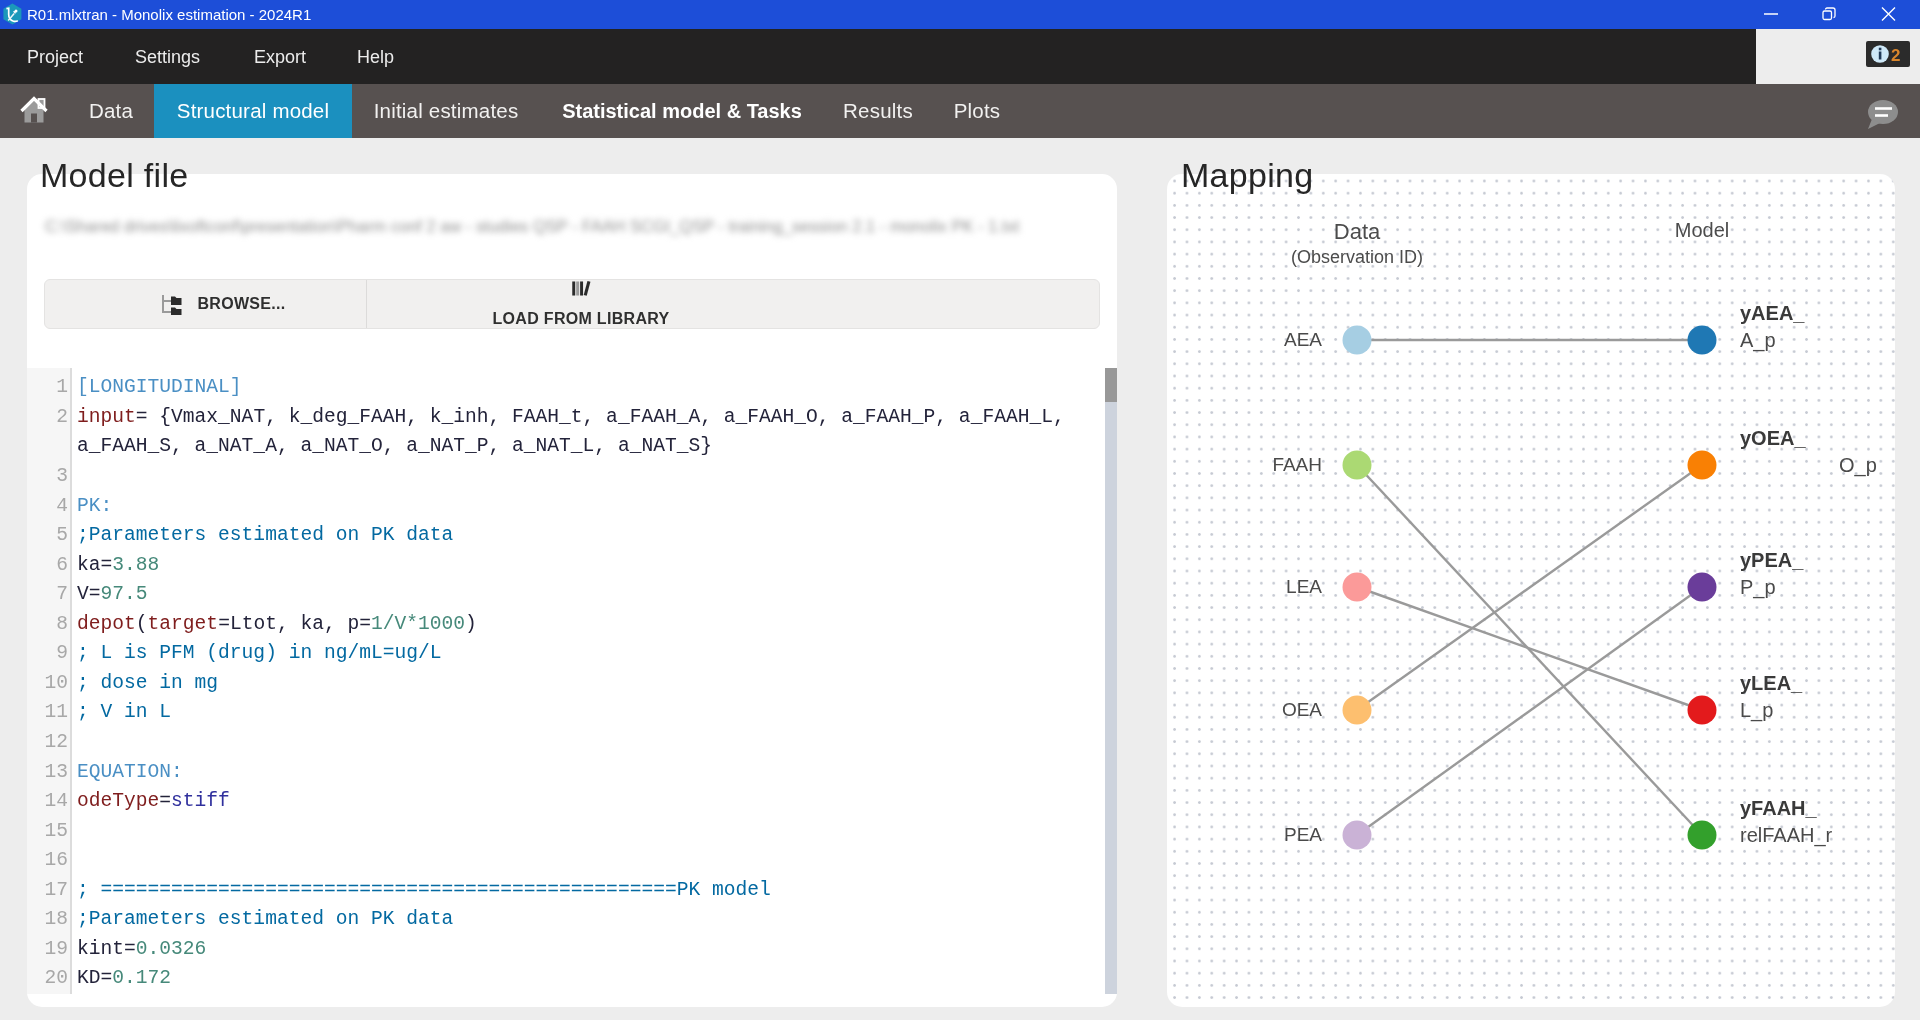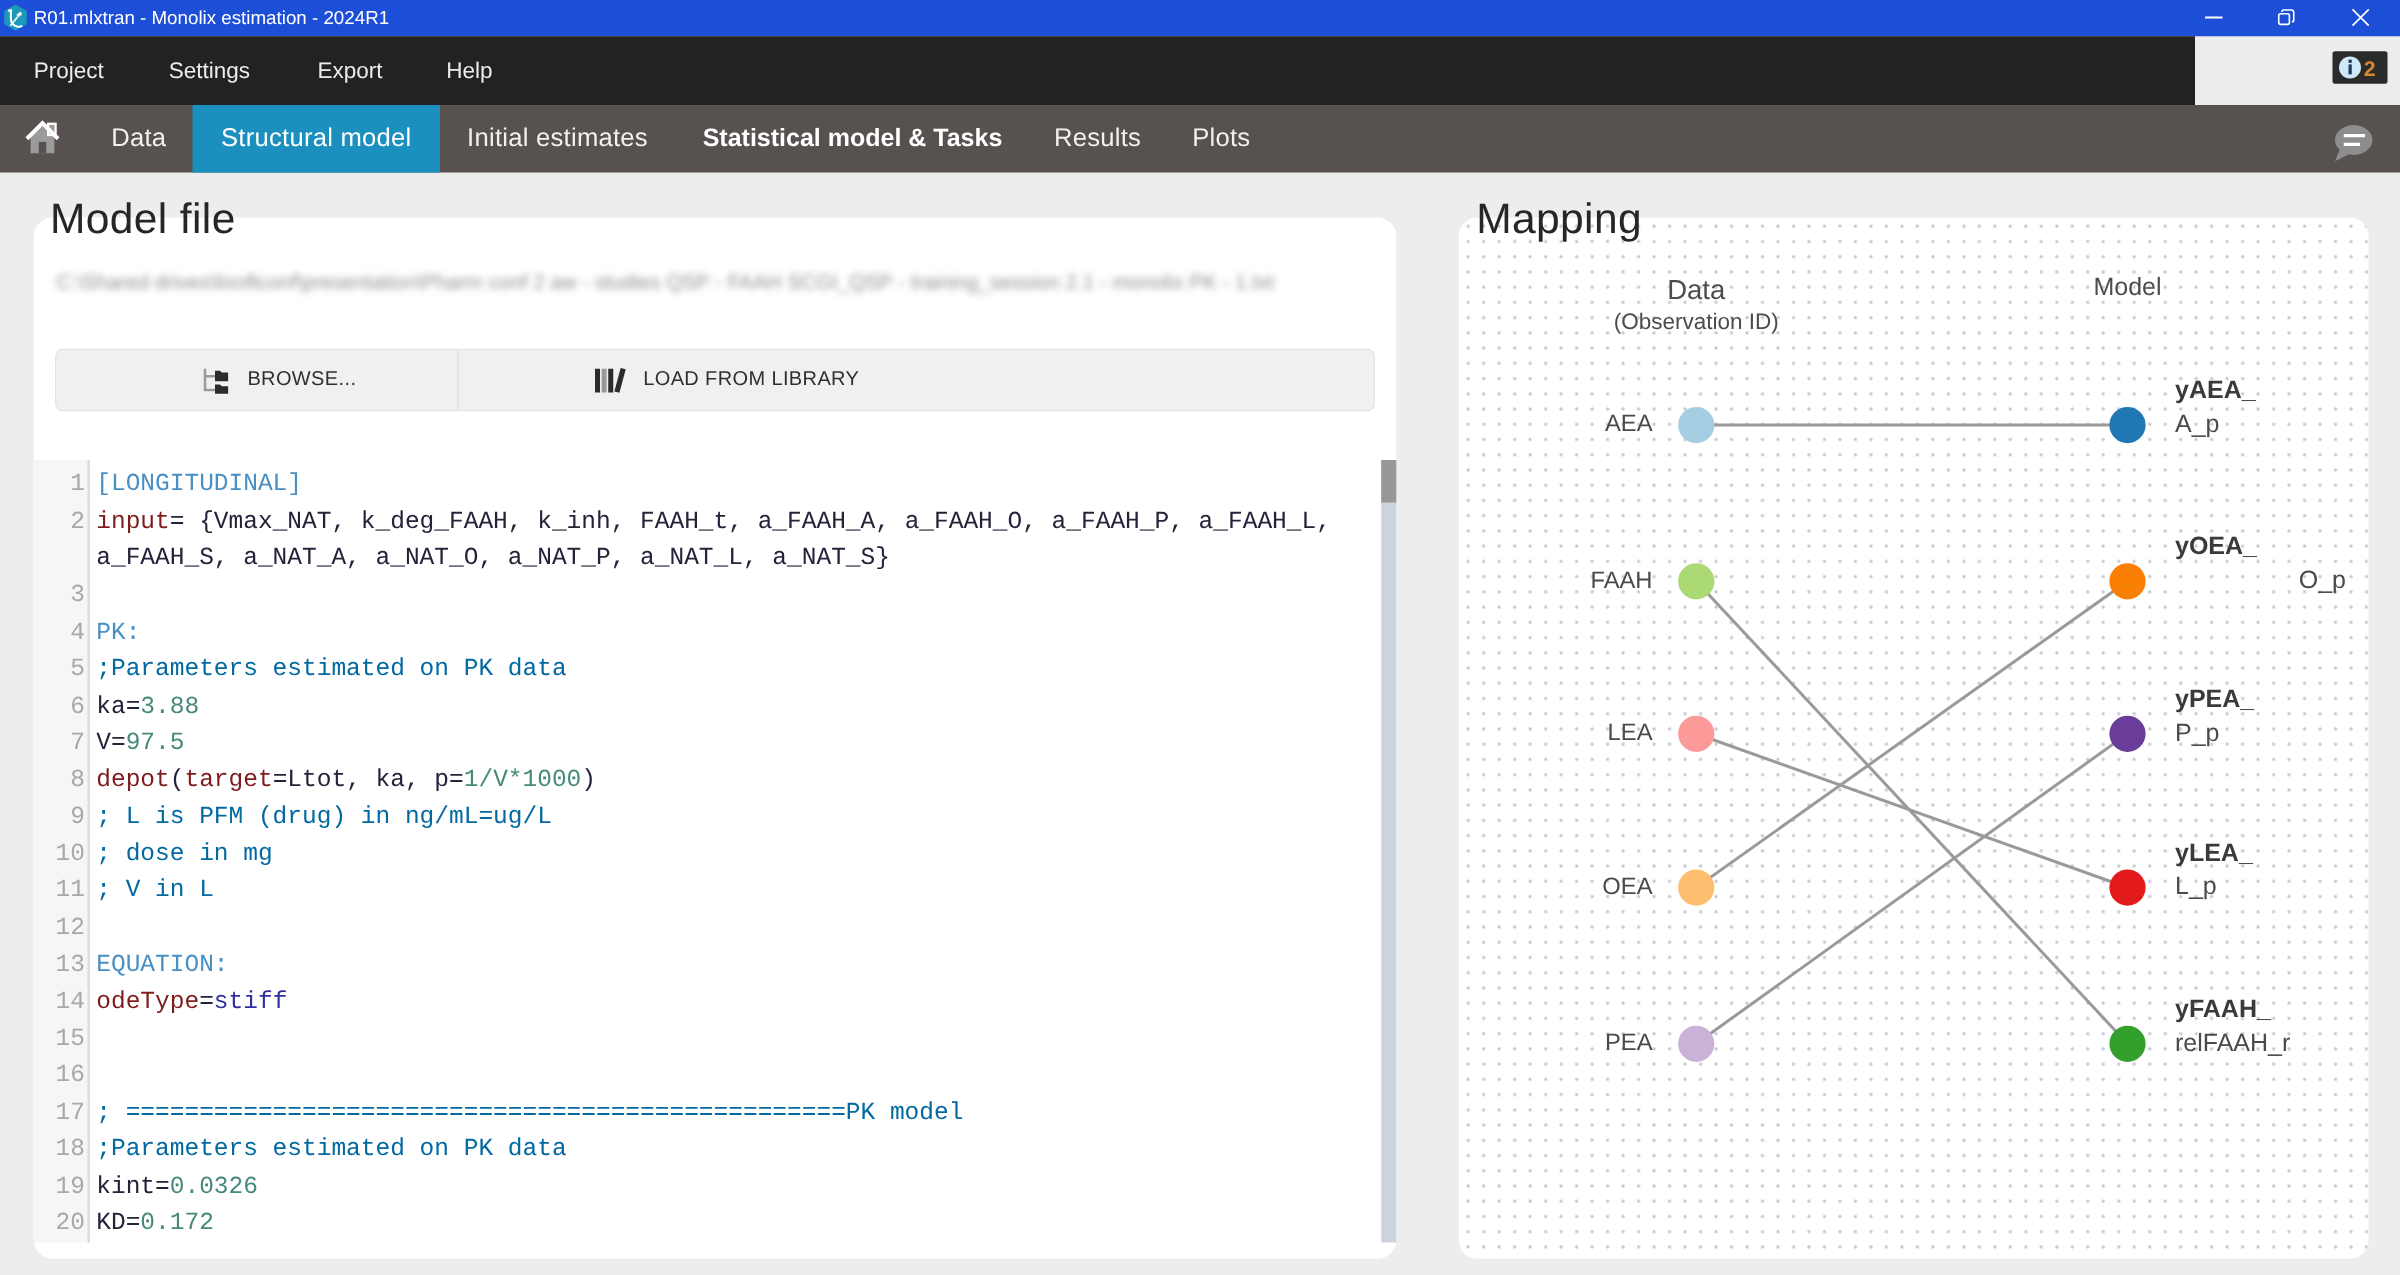--- a/index.html
+++ b/index.html
@@ -24,22 +24,22 @@
   #card1 { position:absolute; left:27px; top:174px; width:1090px; height:833px; background:#ffffff; border-radius:15px; }
   #card2 { position:absolute; left:1167px; top:174px; width:728px; height:833px; background:#ffffff; border-radius:15px;
            background-image:radial-gradient(circle, #c6cad3 0.95px, rgba(198,202,211,0) 1.7px);
            background-size:12.4px 12.2px; background-position:1.4px 0.9px; }
   .cardtitle { position:absolute; font-size:34px; letter-spacing:0.3px; color:#262626; }
 
   
   #btnrow { position:absolute; left:44px; top:279px; width:1056px; height:50px; background:#f1f0ef;
             border:1px solid #e4e3e2; border-radius:6px; display:flex; }
   .btn { flex:0 0 auto; display:flex; align-items:center; justify-content:center; gap:13px;
-         font-size:16px; font-weight:normal; color:#2f2f2f; letter-spacing:0.3px;padding-left:36px; }
-  .btn + .btn { border-left:1px solid #dcdbda; }
+         font-size:16px; font-weight:bold; color:#2f2f2f; letter-spacing:0.3px;padding-left:36px; }
+  .btn + .btn { border-left:1px solid #dcdbda;flex-direction:column; }
 
   
   #blurpath { position:absolute; left:45px; top:217px; font-size:16.5px; color:#8f8f8f;
               filter:blur(3px); white-space:nowrap; }
 
   
   #gutter { position:absolute; left:27px; top:368px; white-space:pre; width:45px; height:625.5px; background:#f6f6f6;
             border-right:2px solid #dcdcdc; font-family:"Liberation Mono", monospace; font-size:19.6px;
             line-height:29.55px; color:#a8a8a8; text-align:right; padding-right:2px; padding-top:5.4px; }
   #code { position:absolute; left:77px; top:368px; width:1028px; height:625.5px; overflow:hidden;

